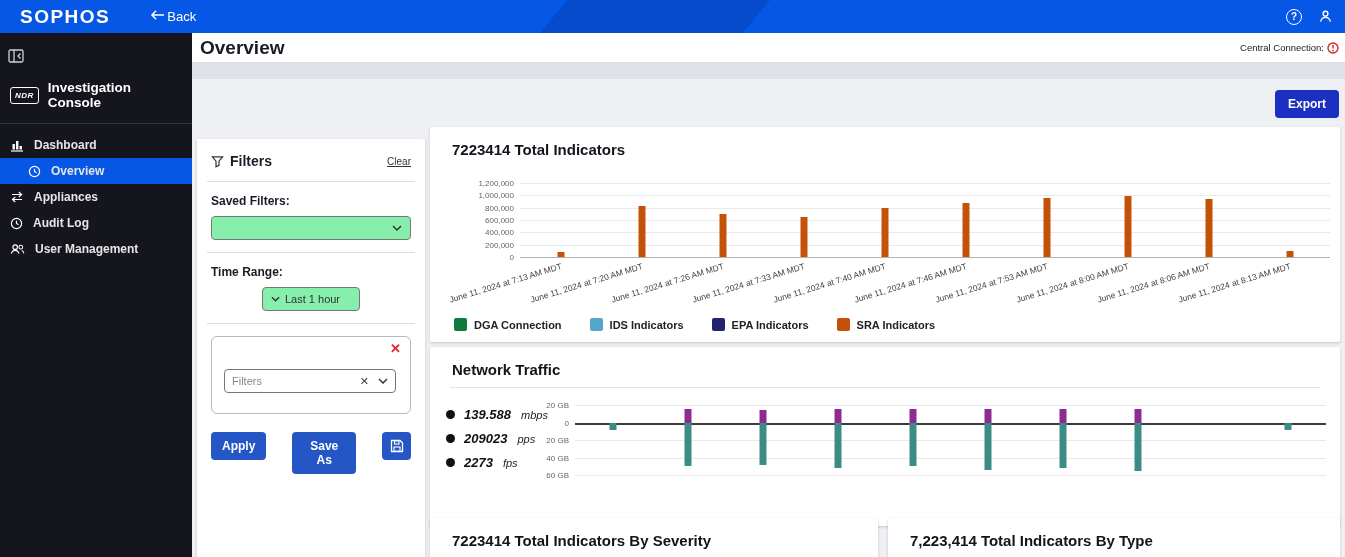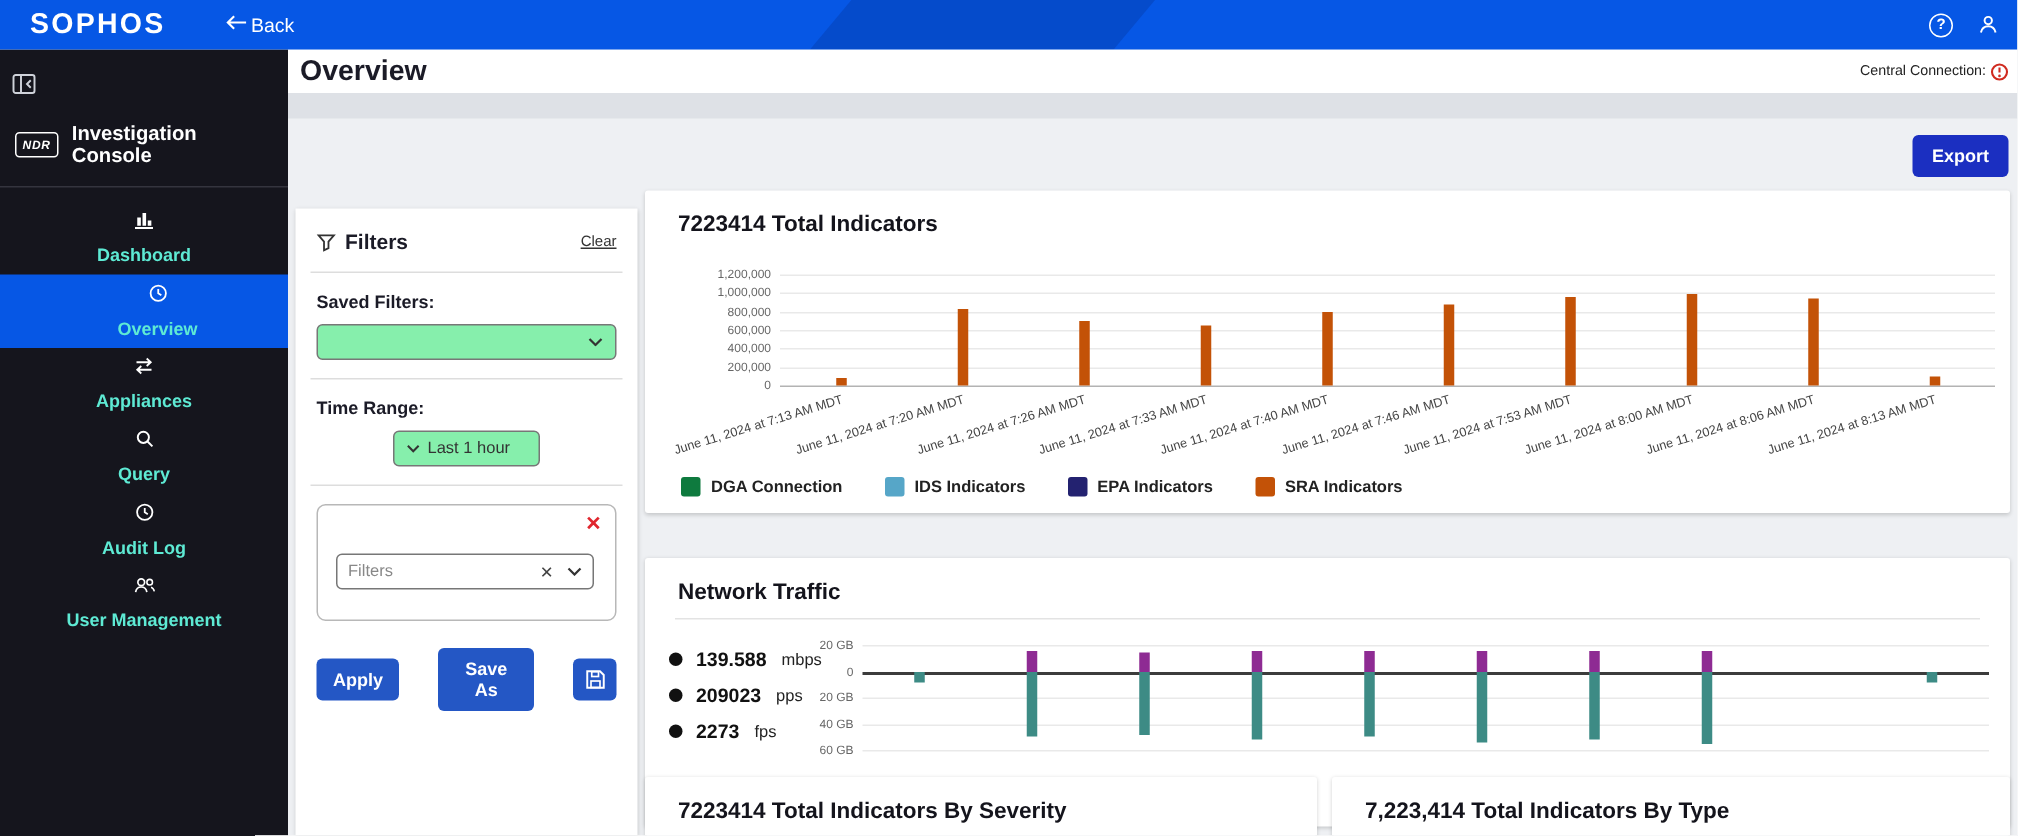--- a/index.html
+++ b/index.html
@@ -15,21 +15,21 @@
   .topbar-right{margin-left:auto;display:flex;align-items:center;gap:16px;margin-right:12px;}
   .help-circle{width:16px;height:16px;border:1.4px solid #fff;border-radius:50%;display:flex;align-items:center;justify-content:center;font-size:10px;font-weight:bold;cursor:pointer;}
 
   
   .sidebar{position:absolute;top:33px;left:0;width:192px;bottom:0;background:#15151d;color:#fff;z-index:20;}
   .collapse-btn{margin:16px 0 0 8px;display:inline-block;cursor:pointer;}
   .product{display:flex;align-items:center;gap:9px;padding:13px 10px 13px 10px;border-bottom:1px solid #34343e;}
   .ndr-badge{border:1.5px solid #fff;border-radius:3px;font-size:8px;font-weight:bold;font-style:italic;padding:3px 4px;letter-spacing:.5px;}
   .product-title{font-size:13.5px;font-weight:bold;}
   .nav{margin-top:8px;}
-  .nav-item{display:flex;align-items:center;gap:10px;padding:6px 10px;font-size:12px;font-weight:bold;cursor:pointer;color:#5eead4;flex-direction:column;}
+  .nav-item{display:flex;align-items:center;gap:10px;padding:6px 10px;font-size:12px;font-weight:bold;cursor:pointer;color:#e5e5e5;}
   .nav-item.child{padding-left:28px;}
   .nav-item.active{background:#0657e5;}
   .nav-item .icon{display:flex;align-items:center;}
 
   
   .page-header{position:absolute;left:192px;top:33px;right:0;height:29px;background:#fff;display:flex;align-items:center;z-index:10;}
   .page-title{font-size:19px;font-weight:bold;color:#1b1b27;margin-left:8px;}
   .central-conn{margin-left:auto;margin-right:6px;font-size:9.5px;color:#222;display:flex;align-items:center;gap:3px;}
   .gray-strip{position:absolute;left:192px;top:62px;right:0;height:17px;background:#dee1e6;}
 
@@ -43,48 +43,48 @@
   .fdivider{border:none;border-top:1px solid #ddd;margin:12px -4px;}
   .flabel{font-size:12px;font-weight:bold;color:#1b1b27;margin:2px 0 8px;}
   .fselect{height:24px;border:1px solid #777;border-radius:4px;display:flex;align-items:center;padding:0 8px;font-size:11px;color:#333;background:#86efac;cursor:pointer;}
   .fselect .chev{margin-left:auto;display:flex;}
   .time-select{width:98px;margin:4px auto 12px;gap:5px;}
   .fgroup{position:relative;border:1px solid #b8b8b8;border-radius:6px;margin-top:4px;padding:32px 12px 20px;}
   .close-x{position:absolute;top:5px;right:9px;color:#e0262e;font-size:13px;font-weight:bold;cursor:pointer;line-height:1;}
   .combo{width:172px;height:24px;border:1px solid #777;border-radius:4px;display:flex;align-items:center;padding:0 7px;font-size:11px;color:#888;background:#fff;cursor:pointer;}
   .combo .cx{margin-left:auto;color:#444;font-size:11px;cursor:pointer;}
   .combo .chev{margin-left:9px;display:flex;}
-  .fbuttons{display:flex;gap:26px;margin-top:18px;align-items:center;}
+  .fbuttons{display:flex;gap:26px;margin-top:18px;align-items:flex-start;}
   .btn-blue{background:#2457c5;color:#fff;border:none;border-radius:4px;font-size:12px;font-weight:bold;padding:7px 11px;cursor:pointer;}
   .btn-icon{background:#2457c5;border:none;border-radius:4px;width:32px;height:28px;display:flex;align-items:center;justify-content:center;cursor:pointer;}
 
   
   .card{position:absolute;background:#fff;box-shadow:0 1px 3px rgba(0,0,0,.18);border-radius:2px;}
   .card-ind{left:430px;top:127px;width:910px;height:215px;}
-  .card-traffic{left:430px;top:372px;width:910px;height:179px;}
+  .card-traffic{left:430px;top:347px;width:910px;height:179px;}
   .card-sev{left:430px;top:518px;width:448px;height:70px;}
   .card-type{left:888px;top:518px;width:452px;height:70px;}
   .card-title{font-size:15px;font-weight:bold;color:#14141c;padding:14px 22px 0;}
   .traffic-divider{border:none;border-top:1px solid #e3e3e3;margin:9px 20px 0;}
 
   
   .gridline{position:absolute;left:0;right:0;height:1px;background:#e9e9e9;}
   .gridline.strong{background:#b3b3b3;}
   .gridline.zero{background:#3c3c3c;height:2px;}
   .ytick{position:absolute;right:100%;margin-right:6px;transform:translateY(-50%);font-size:8px;color:#666;white-space:nowrap;}
   .bar{position:absolute;bottom:0;width:7px;transform:translateX(-50%);}
 
   .ind-plot{position:absolute;left:90px;right:10px;top:56px;height:74px;}
   .ind-xlabels{position:absolute;left:90px;right:10px;top:131px;height:52px;font-size:8.5px;color:#444;}
   .xlabel{position:absolute;top:3px;white-space:nowrap;transform:rotate(-17deg);transform-origin:100% 0;}
   .legend{position:absolute;left:24px;bottom:11px;display:flex;gap:28px;align-items:center;}
   .legend-item{display:flex;align-items:center;gap:7px;font-size:11px;font-weight:bold;color:#222;cursor:pointer;}
   .swatch{width:13px;height:13px;border-radius:2px;display:inline-block;}
 
-  .traffic-stats{position:absolute;left:16px;top:60px;}
+  .traffic-stats{position:absolute;left:16px;top:60px;font-style:italic;}
   .tstat{display:flex;align-items:center;gap:9px;margin-bottom:9px;}
   .tdot{width:9px;height:9px;border-radius:50%;background:#111;flex:0 0 auto;}
   .tval{font-size:13px;font-weight:bold;color:#111;}
   .tunit{font-size:11px;color:#222;margin-left:1px;}
   .traffic-plot{position:absolute;left:145px;right:14px;top:58px;height:70px;}
 </style>
 </head>
 <body>
 
 <div class="screen">
@@ -145,29 +145,20 @@
         <span>Overview</span>
       </div>
       <div class="nav-item">
         <span class="icon">
           <svg width="14" height="12" viewBox="0 0 14 12">
               <path d="M2 3.5h9M8.8 1 11.5 3.5 8.8 6" fill="none" stroke="#fff" stroke-width="1.2"></path>
               <path d="M12 8.5H3M5.2 6 2.5 8.5 5.2 11" fill="none" stroke="#fff" stroke-width="1.2"></path>
             </svg>
         </span>
         <span>Appliances</span>
-      </div>
-      <div class="nav-item">
-        <span class="icon">
-          <svg width="13" height="13" viewBox="0 0 14 14">
-              <circle cx="6" cy="6" r="4" fill="none" stroke="#fff" stroke-width="1.4"></circle>
-              <path d="M9 9l3.5 3.5" stroke="#fff" stroke-width="1.4"></path>
-            </svg>
-        </span>
-        <span>Query</span>
       </div>
       <div class="nav-item">
         <span class="icon">
           <svg width="13" height="13" viewBox="0 0 14 14">
               <circle cx="7" cy="7" r="5.5" fill="none" stroke="#fff" stroke-width="1.3"></circle>
               <path d="M7 4v3l2.2 1.4" fill="none" stroke="#fff" stroke-width="1.3"></path>
             </svg>
         </span>
         <span>Audit Log</span>
       </div>

